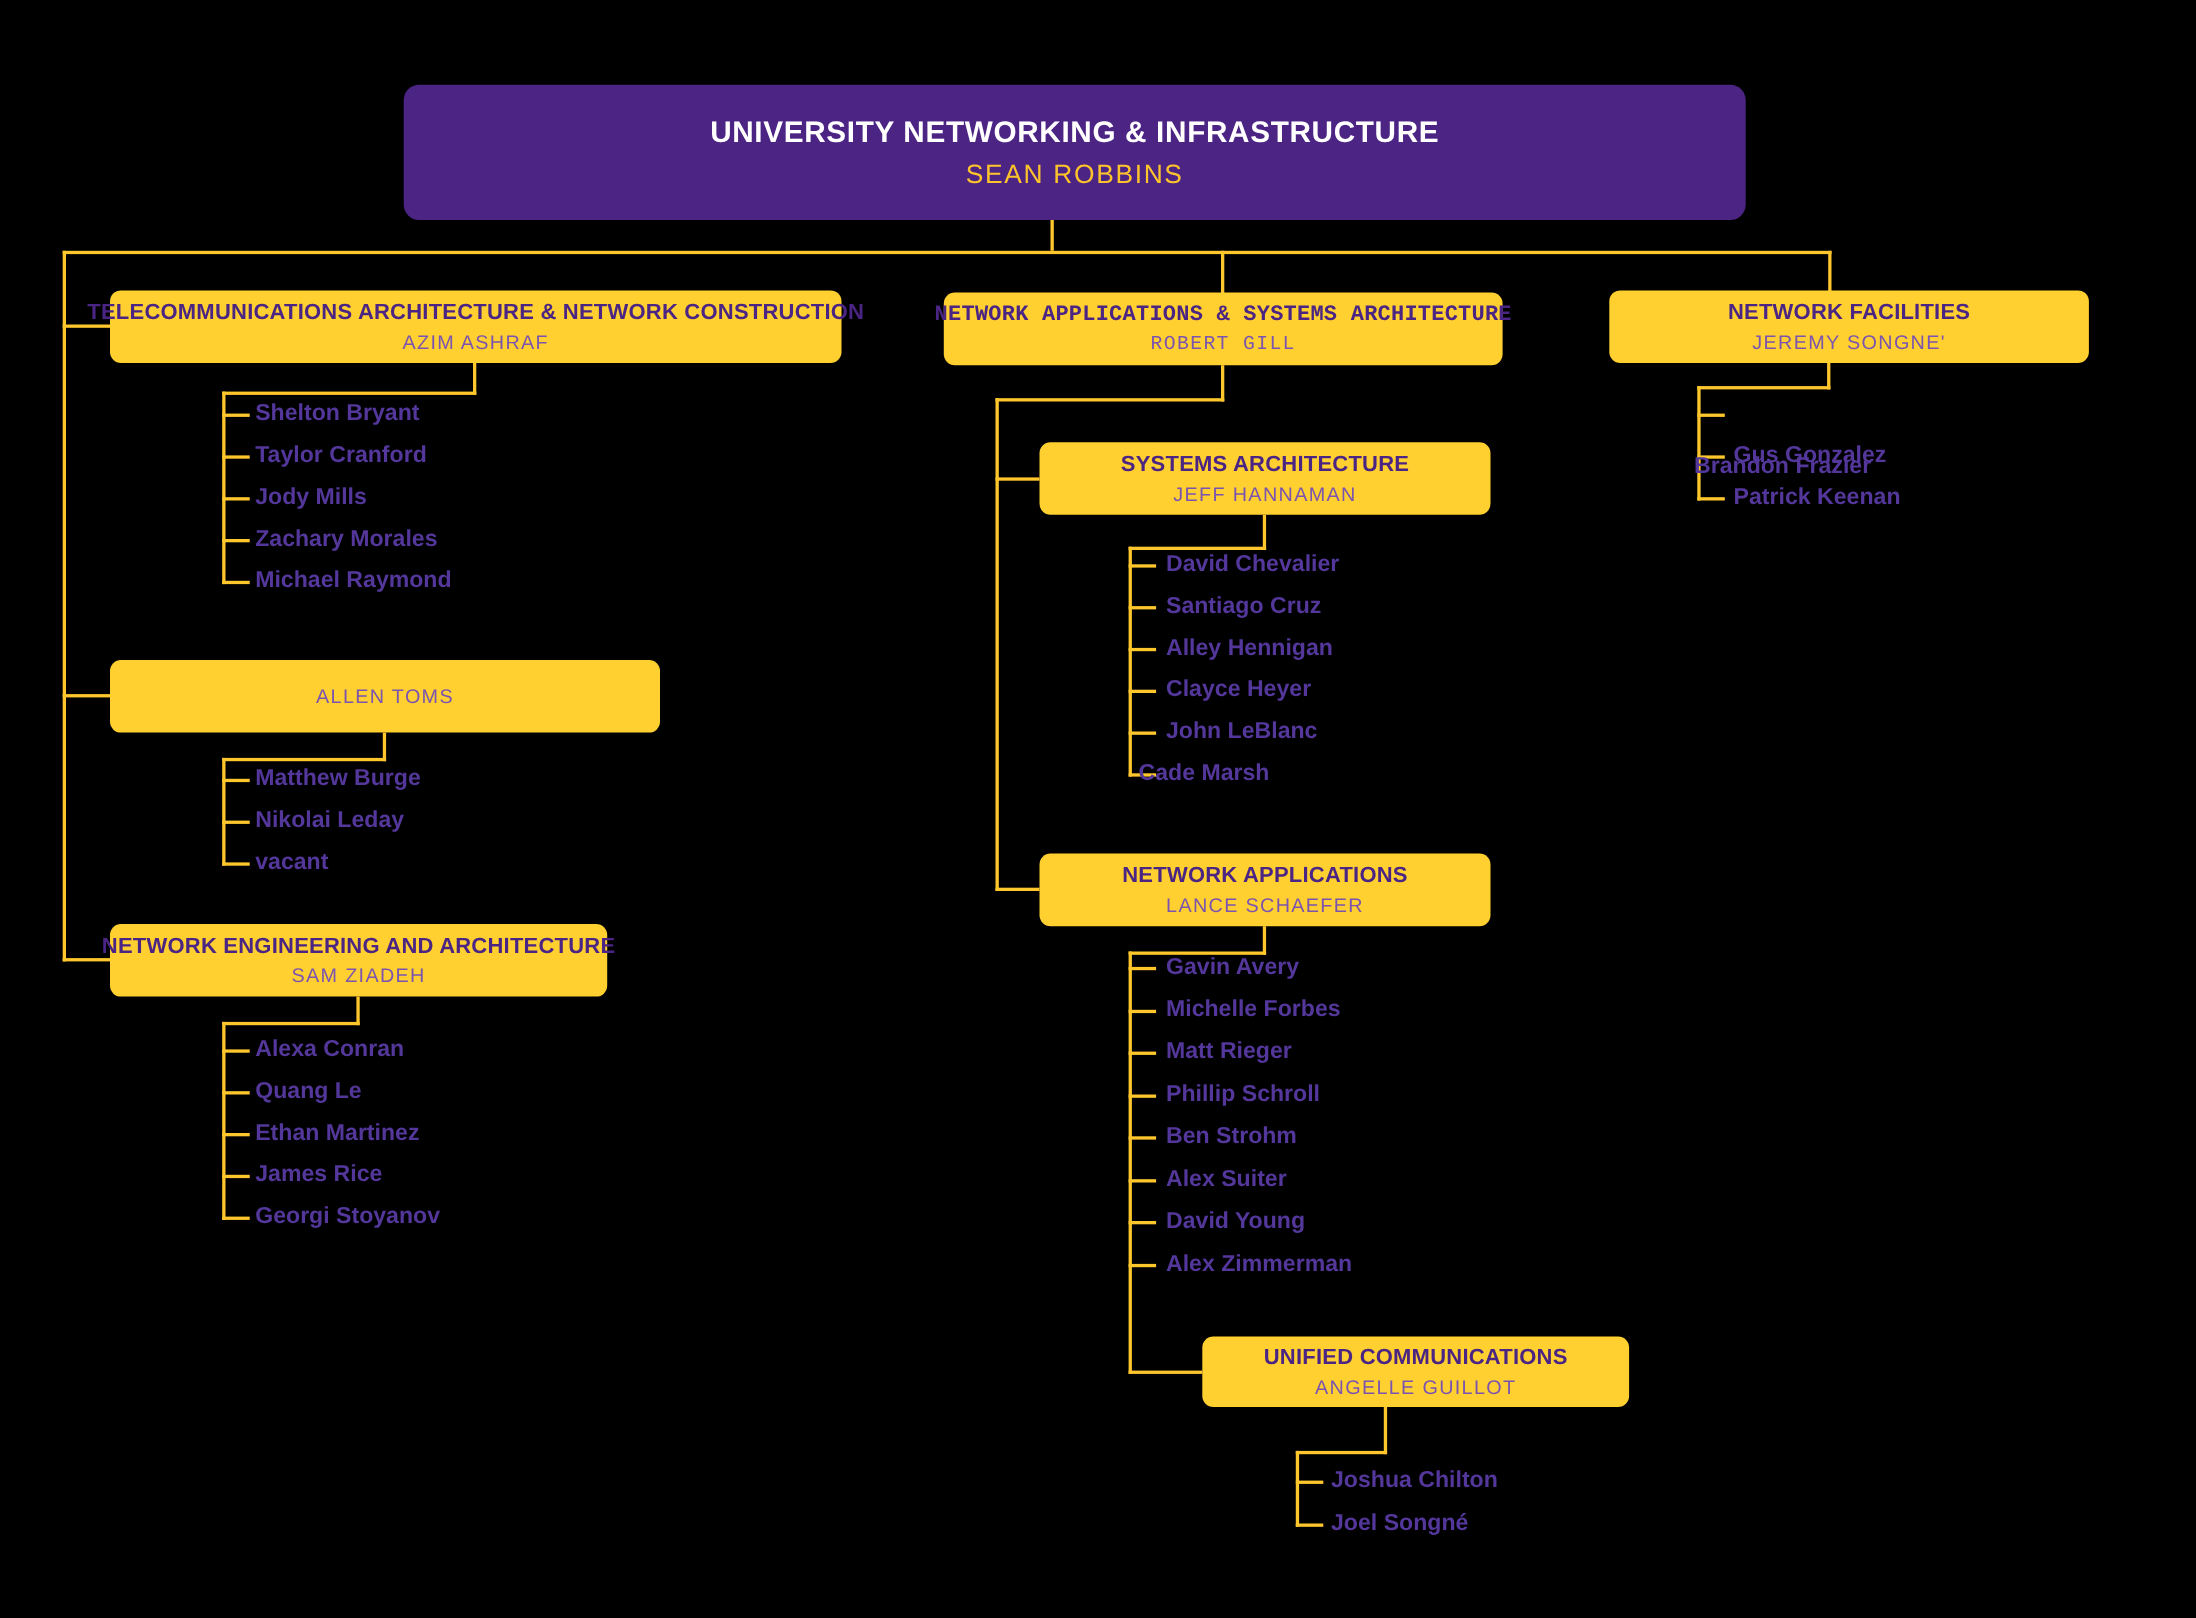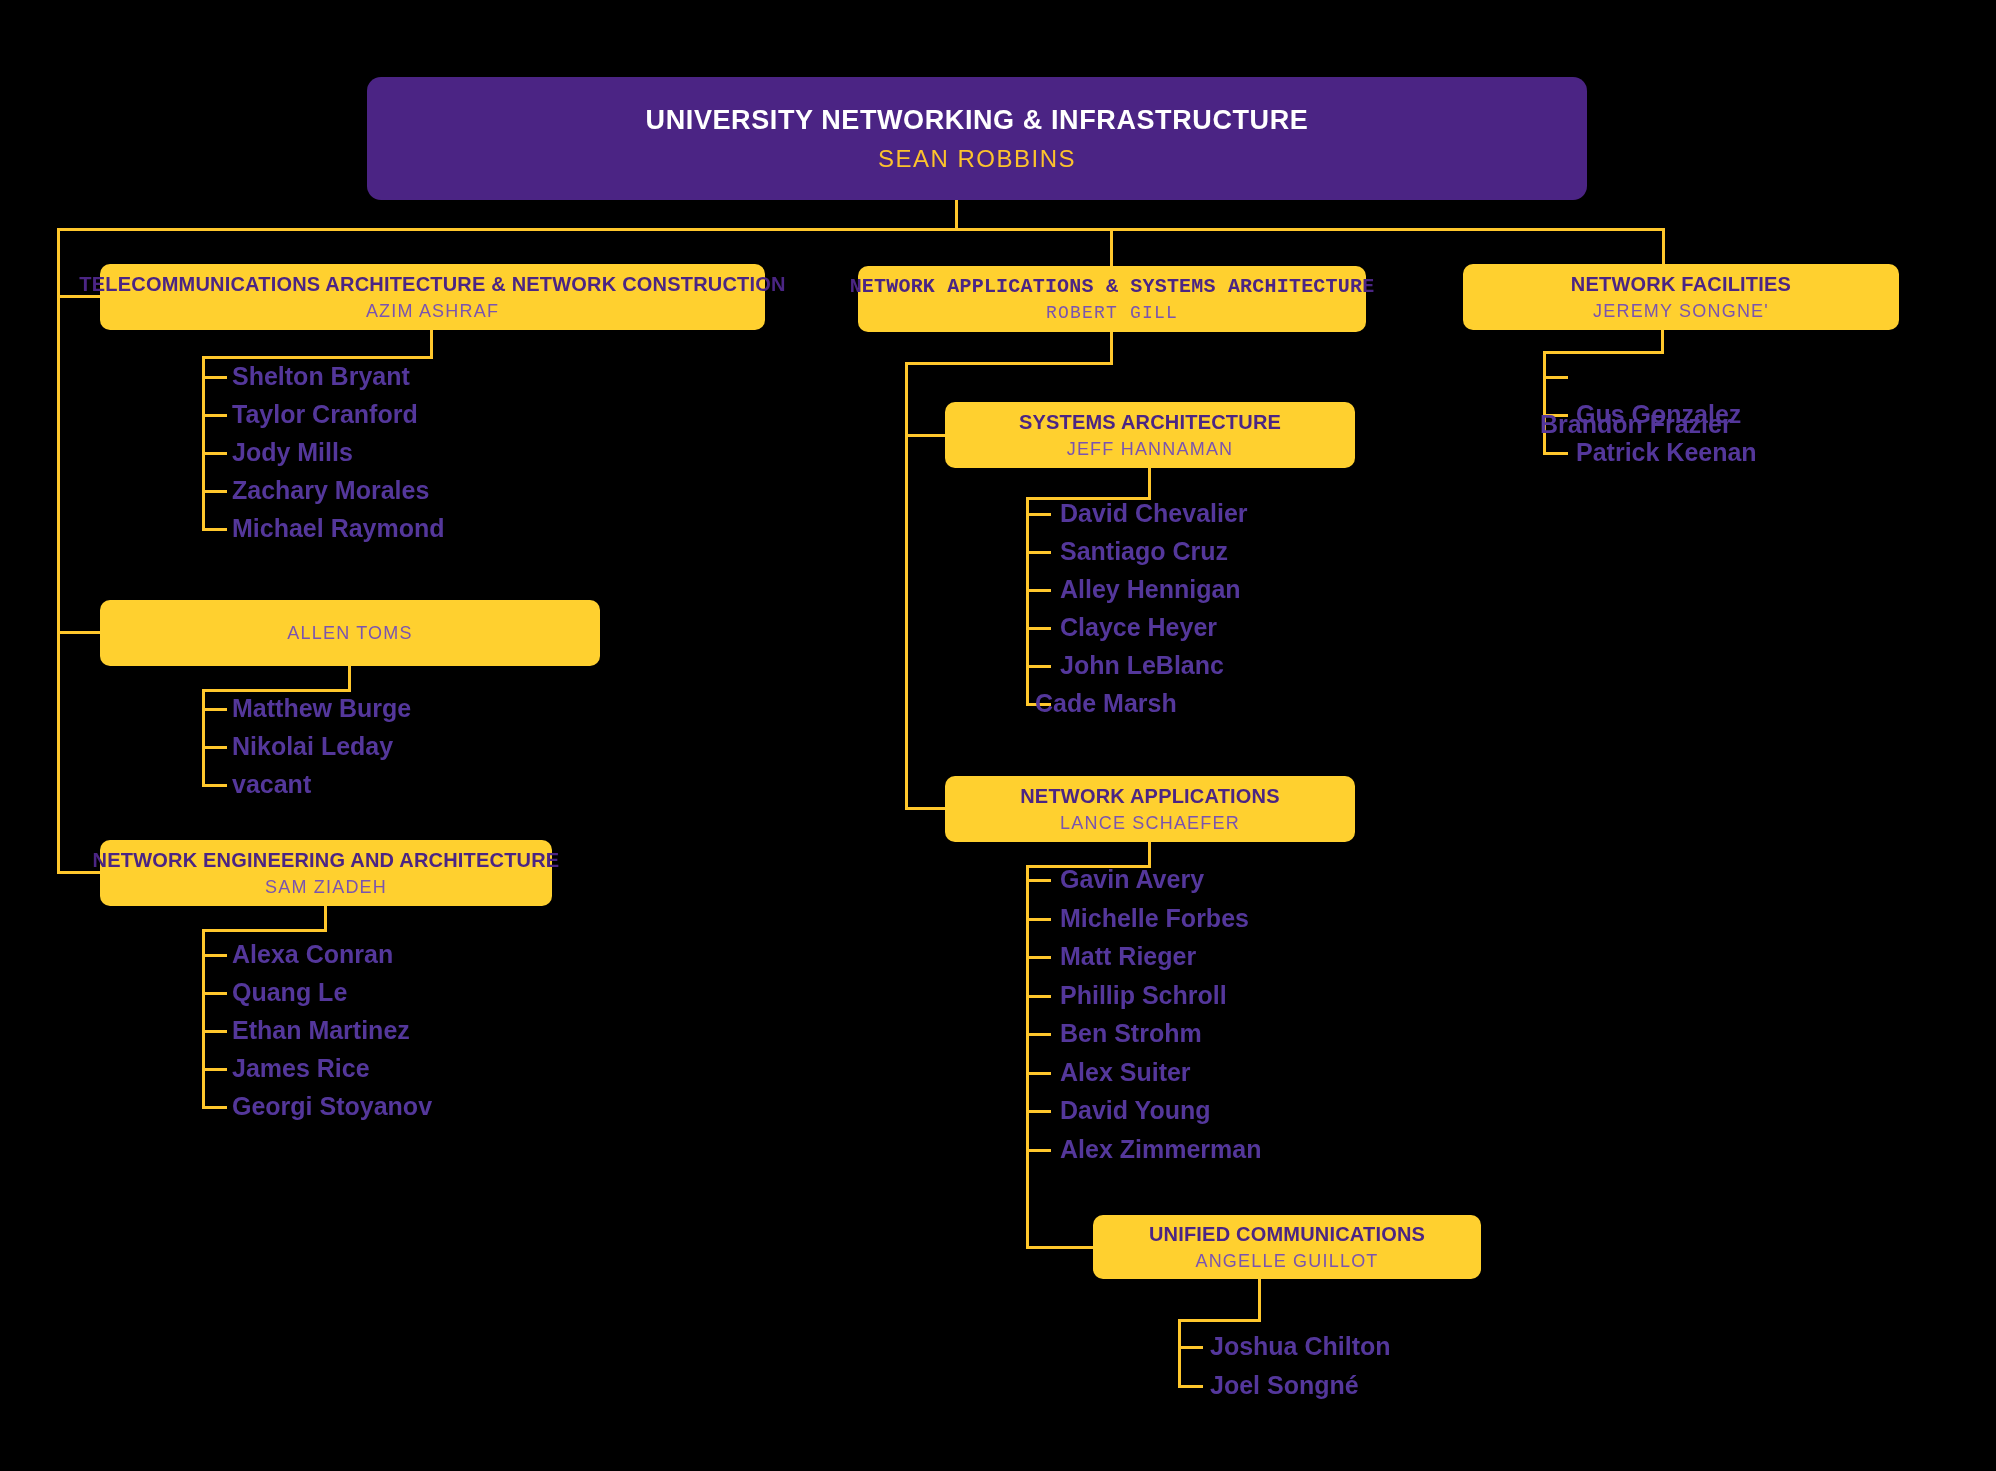--- a/index.html
+++ b/index.html
@@ -7,21 +7,21 @@
          font-family:"Liberation Sans",sans-serif;}
   .ln{position:absolute;background:#FFC72C;display:block;}
   .box{position:absolute;display:flex;flex-direction:column;align-items:center;justify-content:center;
        text-align:center;box-sizing:border-box;}
   .root-box{background:#4B2484;border-radius:14px;gap:9px;}
   .root-title{color:#FFFFFF;font-size:27px;font-weight:700;letter-spacing:.6px;white-space:nowrap;}
   .root-manager{color:#FDC32C;font-size:24px;font-weight:400;letter-spacing:1.5px;white-space:nowrap;}
   .dept{background:#FFD02F;border-radius:10px;gap:5px;padding:0 8px;}
   .dept-title{color:#4B2584;font-size:20px;font-weight:700;letter-spacing:.2px;white-space:nowrap;}
   .dept-manager{color:#7A54B0;font-size:18px;font-weight:400;letter-spacing:1.2px;white-space:nowrap;}
-  .staff{position:absolute;color:#54379B;font-size:25px;font-weight:700;white-space:nowrap;line-height:20px;}
+  .staff{position:absolute;color:#54379B;font-size:21px;font-weight:700;white-space:nowrap;line-height:20px;}
 </style>
 </head>
 <body>
 
 <div id="stage">
 
   <i class="ln" style="left:955px;top:200px;width:3px;height:28px"></i>
   <i class="ln" style="left:57px;top:228px;width:1608px;height:3px"></i>
   <i class="ln" style="left:57px;top:228px;width:3px;height:646px"></i>
   <i class="ln" style="left:57px;top:295px;width:43px;height:3px"></i>

